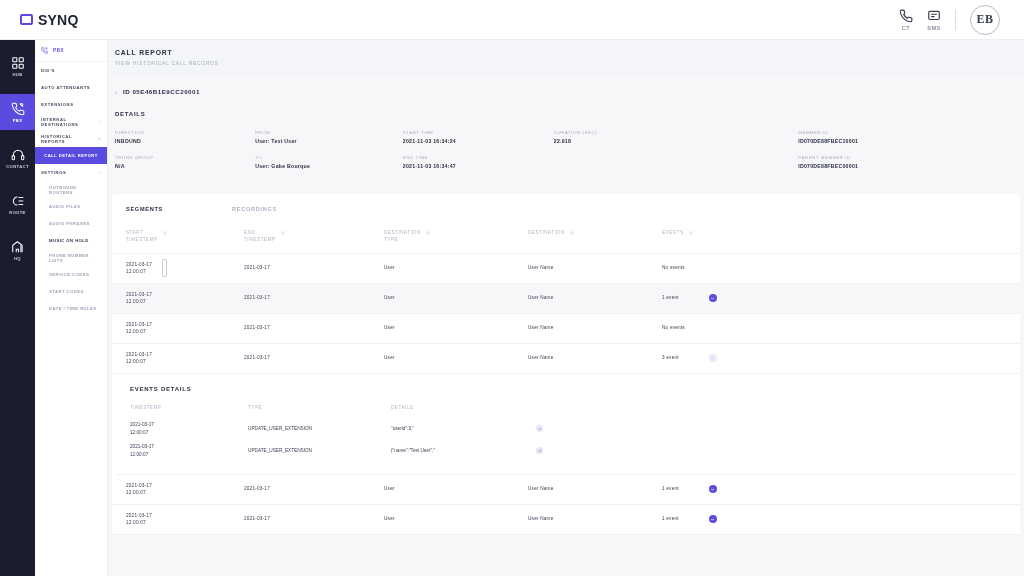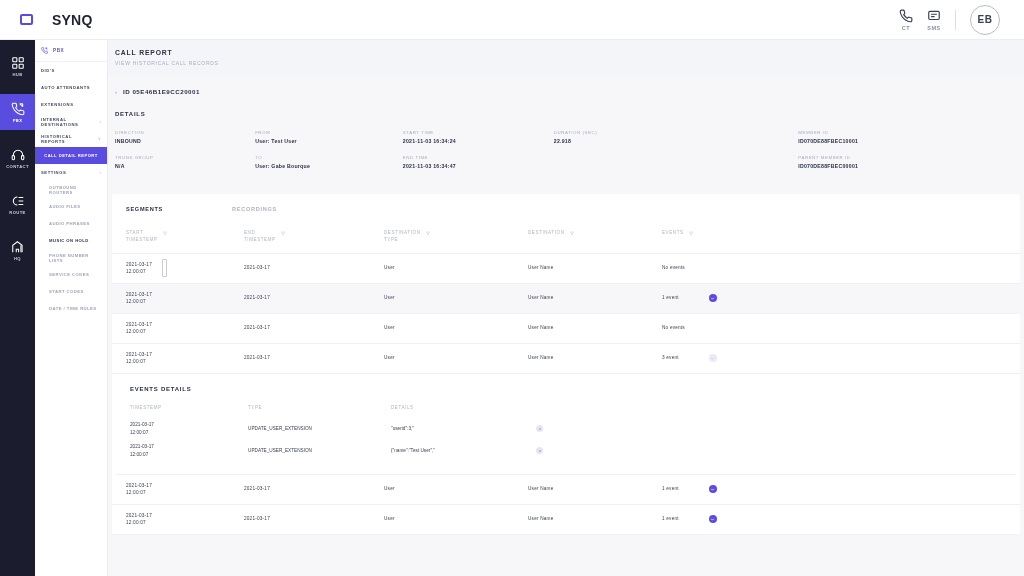--- a/index.html
+++ b/index.html
@@ -10,32 +10,32 @@
     overflow: hidden;
   }
   .app { position: relative; width: 1024px; height: 576px; display: flex; flex-direction: column; }
 
   
   .topbar {
     height: 40px; min-height: 40px; background: #fff;
     display: flex; align-items: center; justify-content: space-between;
     padding: 0 16px; border-bottom: 1px solid #ececf1;
   }
-  .brand { display: flex; align-items: center; gap: 19px; padding-left: 4px; }
+  .brand { display: flex; align-items: center; gap: 5px; padding-left: 4px; }
   .brand-mark { width: 13px; height: 11px; border: 2px solid #5a4ae3; border-radius: 2px; }
   .brand-text { font-size: 14px; font-weight: bold; letter-spacing: .2px; color: #1d2130; }
   .topright { display: flex; align-items: center; gap: 14px; padding-right: 8px; }
   .tr-item { display: flex; flex-direction: column; align-items: center; gap: 2px; cursor: pointer; }
   .tr-item svg { display: block; }
   .tr-label { font-size: 5.5px; letter-spacing: .5px; color: #8b90a3; font-weight: bold; }
   .tr-div { width: 1px; height: 20px; background: #dcdde6; }
   .avatar {
     width: 30px; height: 30px; border-radius: 50%; border: 1px solid #b9bcc9;
     display: flex; align-items: center; justify-content: center;
-    font-size: 10px; font-weight: bold; color: #3a3f52; letter-spacing: .5px;
+    font-size: 12px; font-weight: bold; color: #3a3f52; letter-spacing: .5px; font-family: Liberation Serif, serif;
   }
 
   
   .body { flex: 1; display: flex; min-height: 0; }
 
   
   .rail {
     width: 35px; min-width: 35px; background: #1b1c2e;
     display: flex; flex-direction: column; align-items: center; padding-top: 8px;
   }

